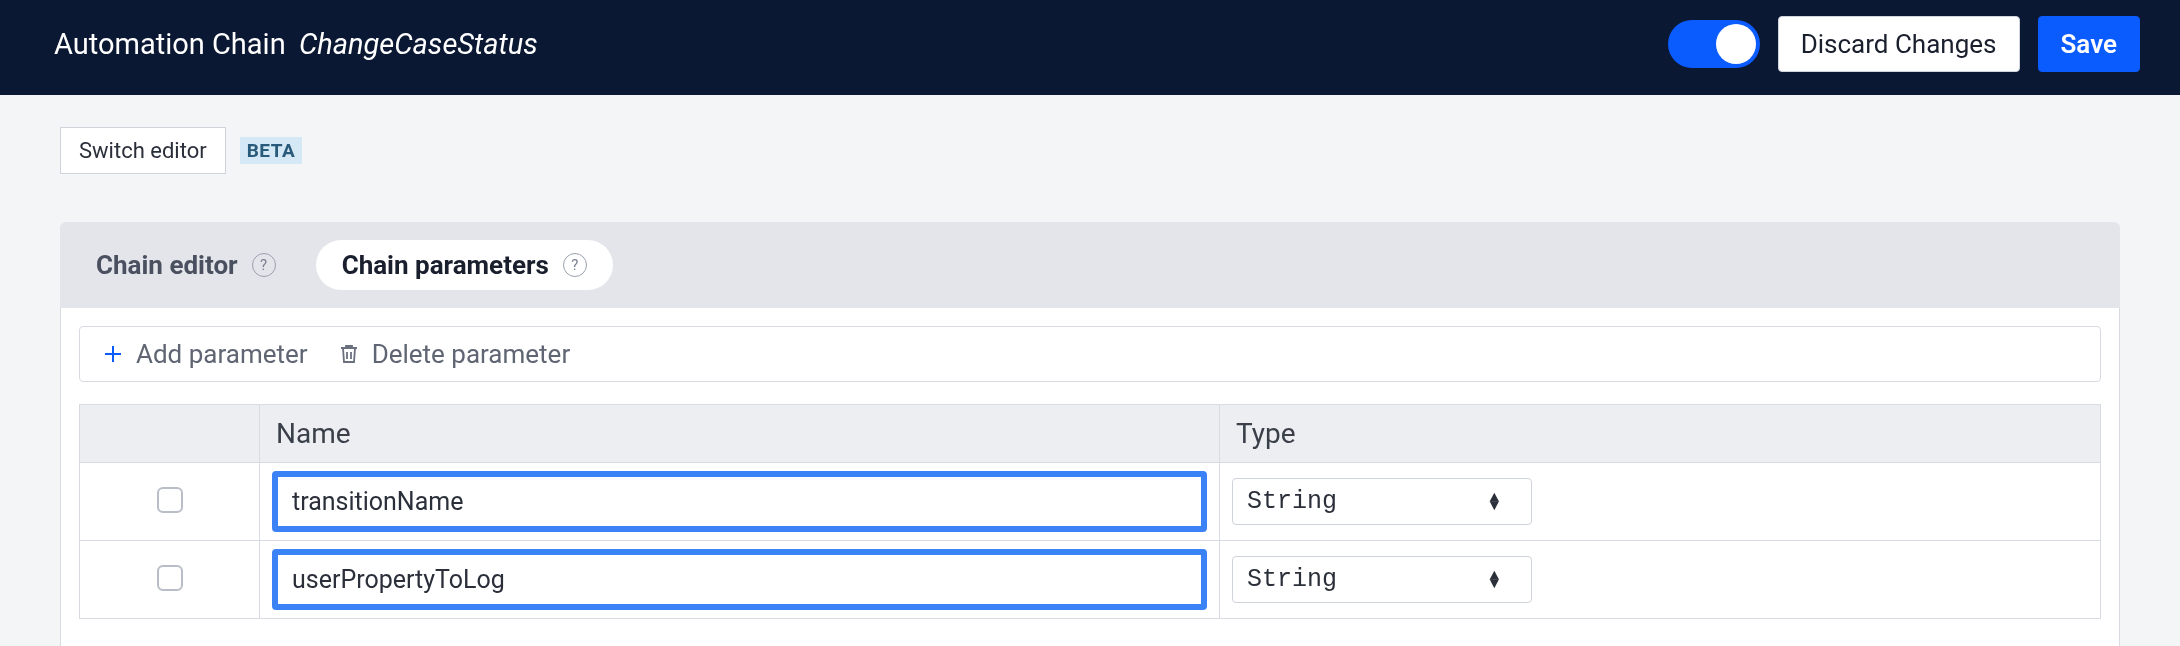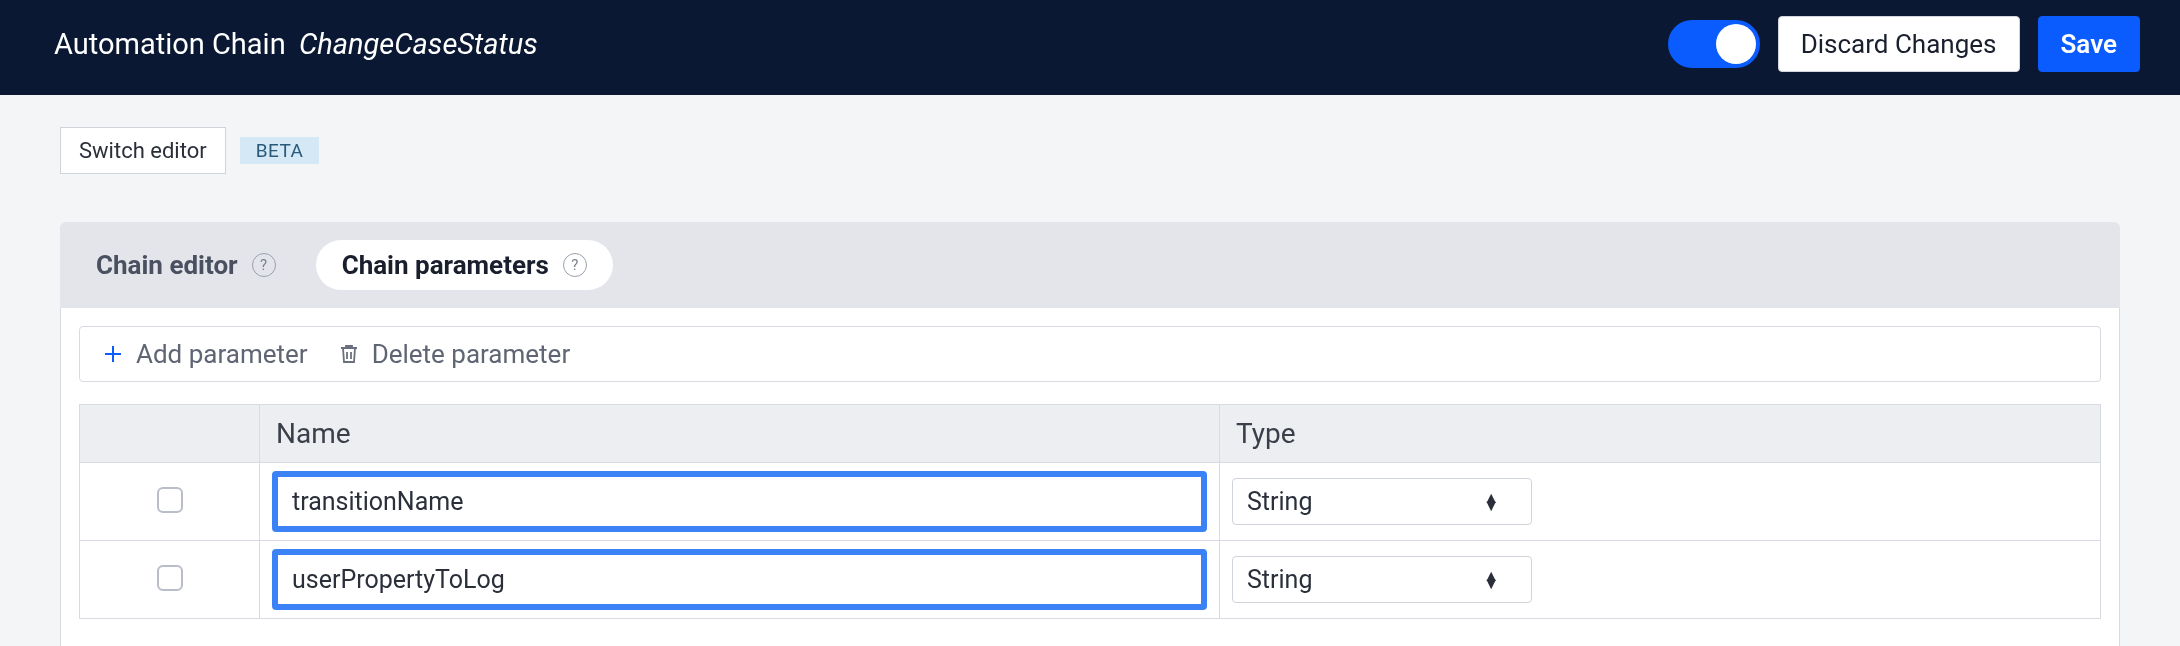--- a/index.html
+++ b/index.html
@@ -86,22 +86,22 @@
     padding: 10px 18px;
     font-size: 22px;
     color: #2a2f3a;
     cursor: pointer;
     font-family: inherit;
   }
   .beta-badge {
     background: #d4e8f5;
     color: #2a5a7a;
     font-size: 19px;
-    font-weight: 400;
-    padding: 2px 16px;
+    font-weight: 700;
+    padding: 2px 7px;
     border-radius: 0;
     letter-spacing: 0.5px;
   }
   .tabs-container {
     margin-top: 48px;
   }
   .tabs {
     background: #e3e5ea;
     border-radius: 6px 6px 0 0;
     padding: 18px 0 18px 36px;
@@ -228,20 +228,21 @@
     background: #ffffff;
     font-family: inherit;
     color: #2a2f3a;
     appearance: none;
     -webkit-appearance: none;
     position: relative;
   }
   .select-wrap {
     position: relative;
     width: 279px;
+    font-family: Liberation Mono, monospace;
   }
   .select-arrows {
     position: absolute;
     right: 12px;
     top: 50%;
     transform: translateY(-50%);
     pointer-events: none;
     font-size: 16px;
     line-height: 8px;
     color: #2a2f3a;

